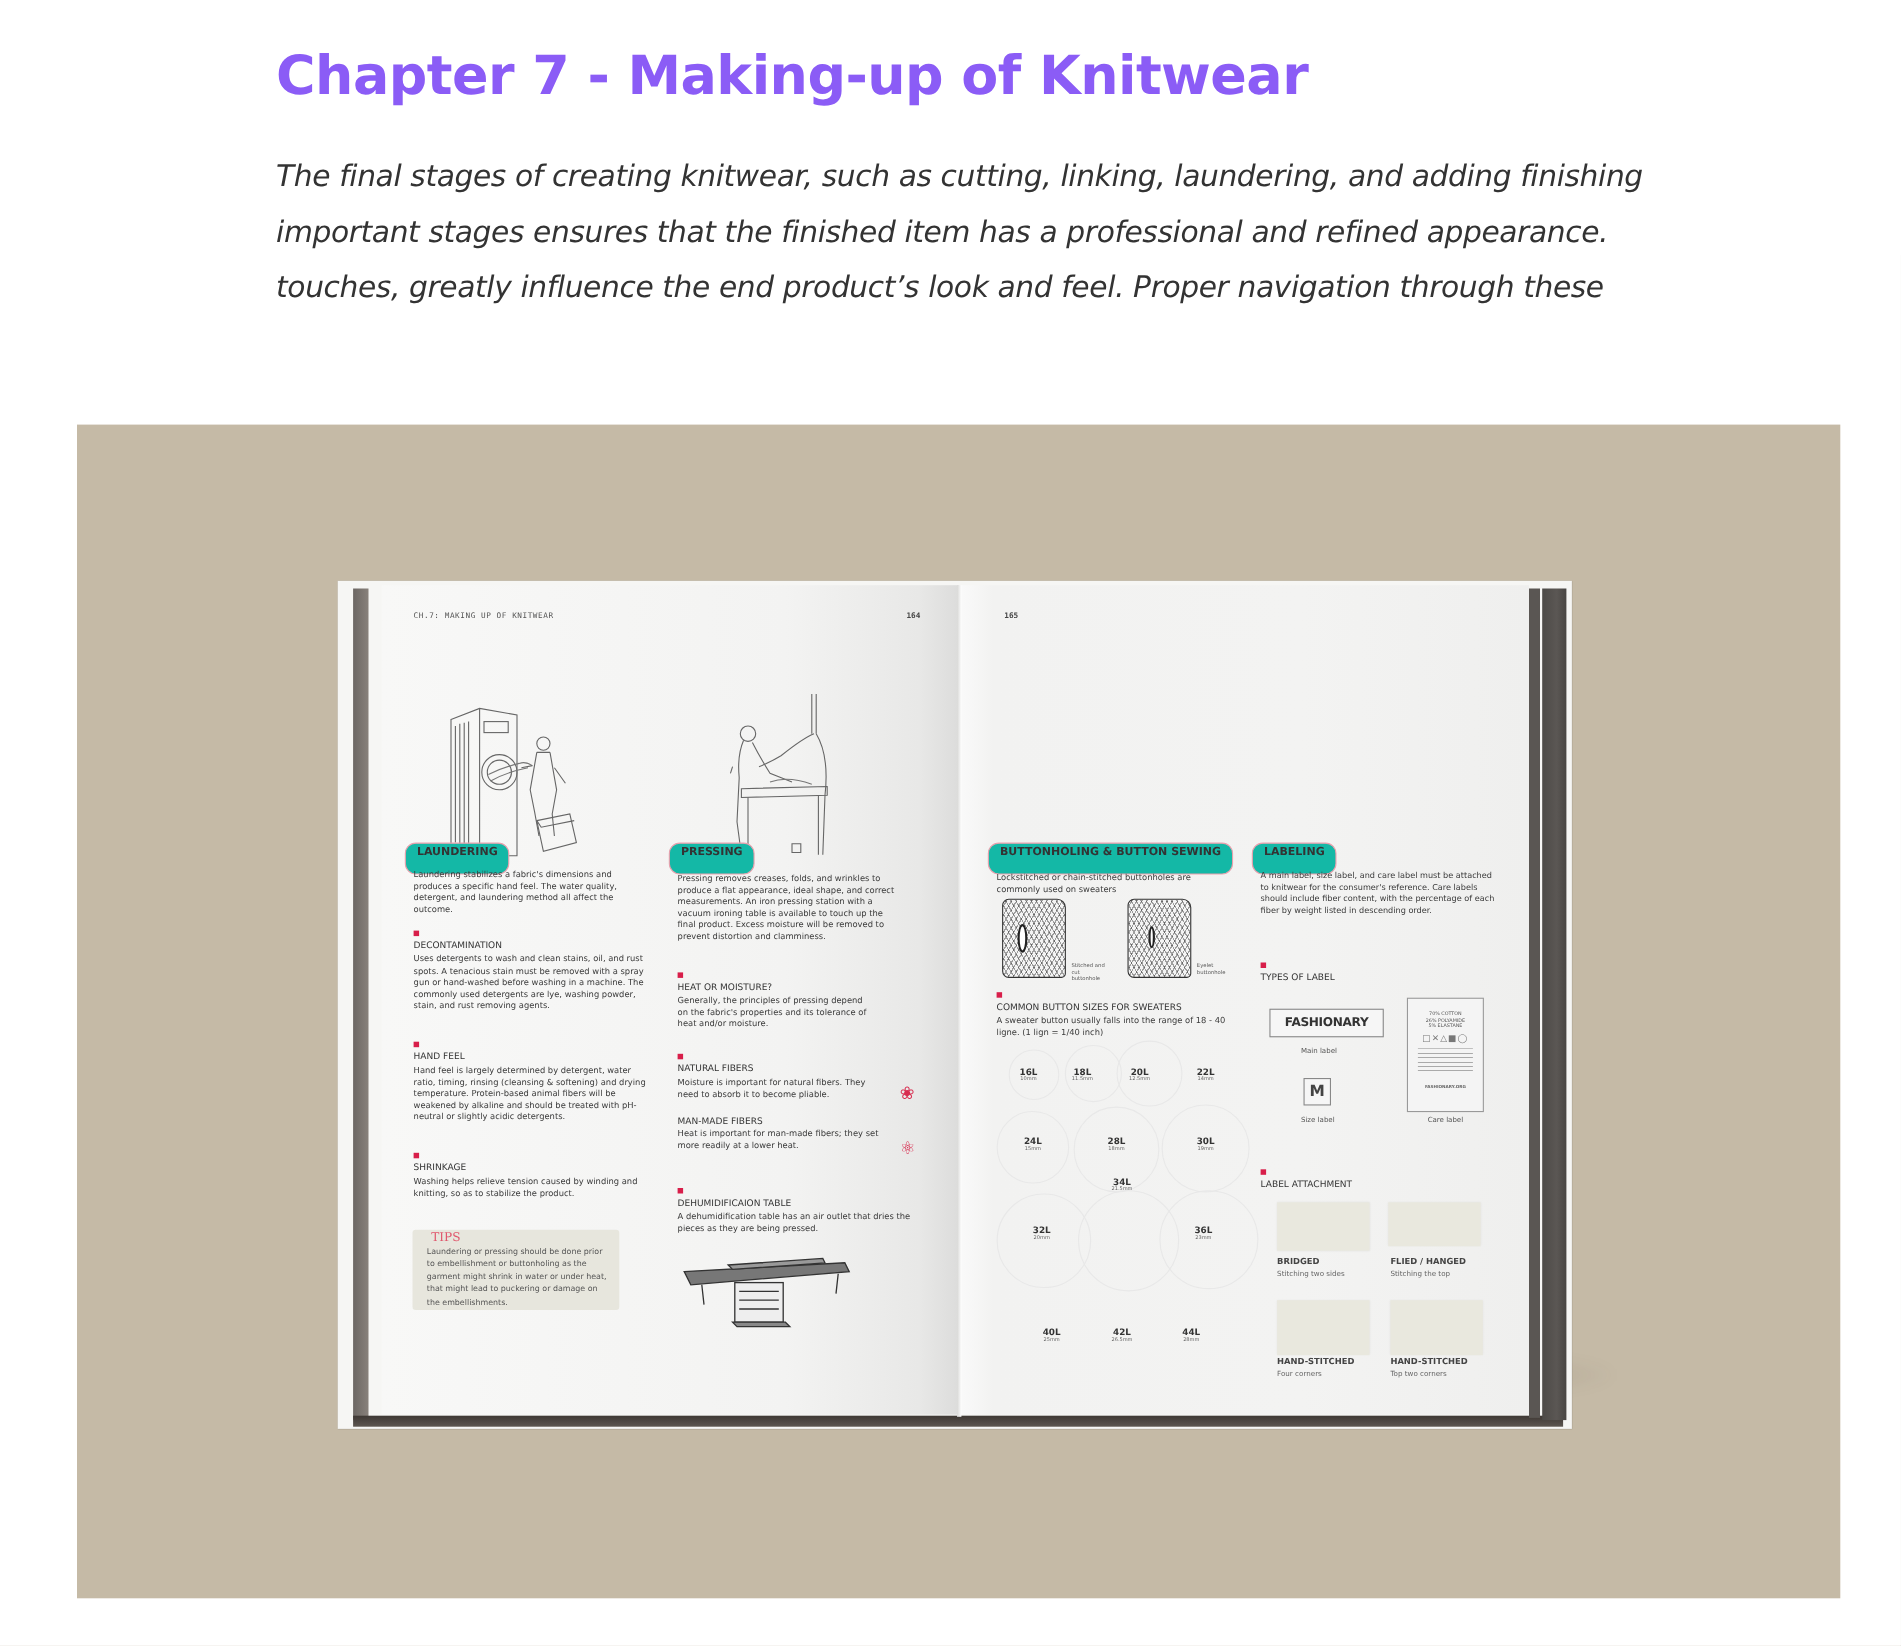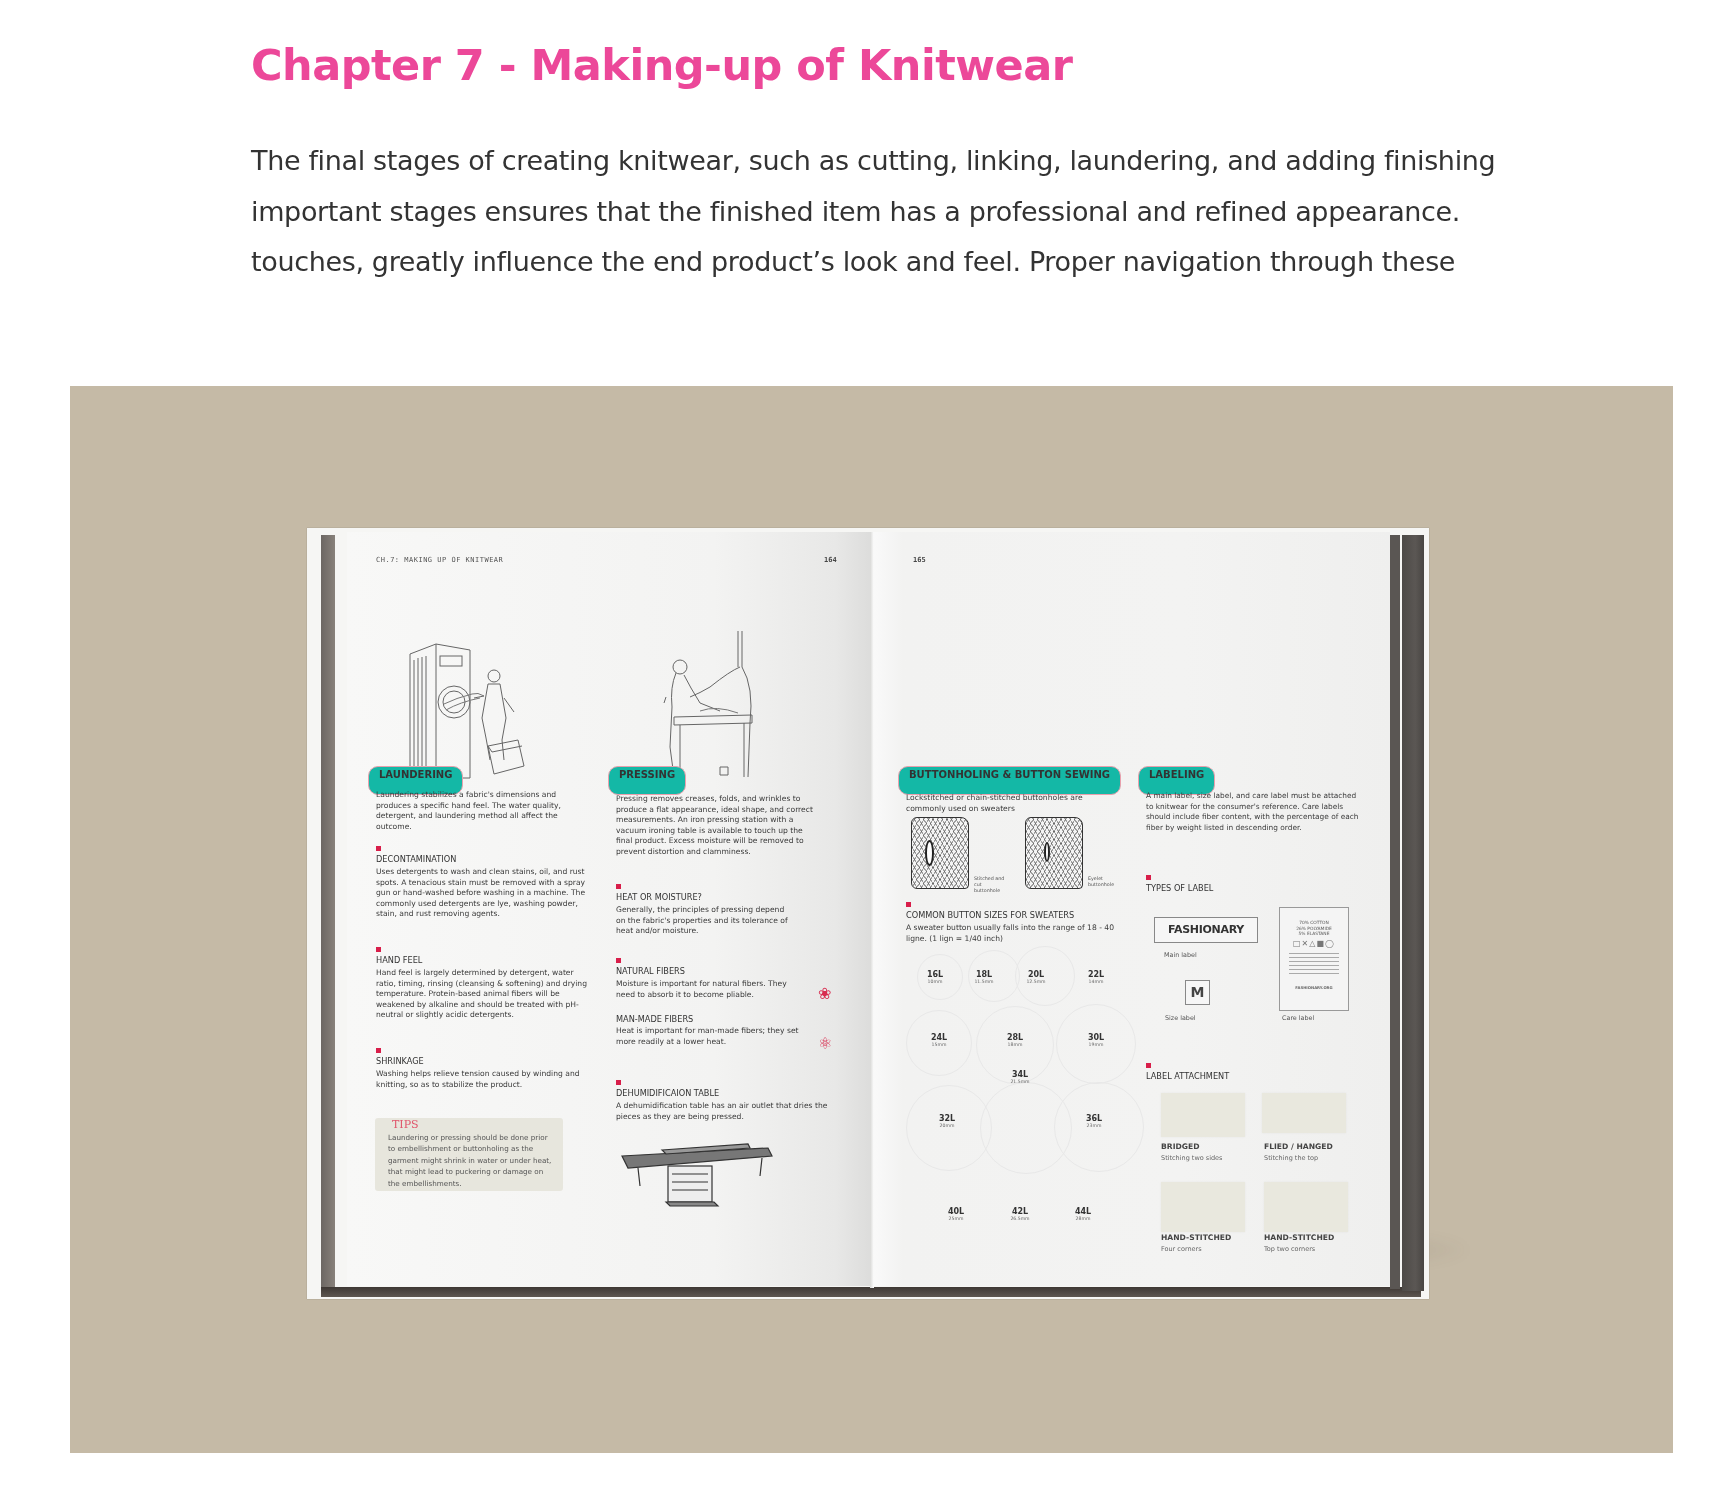--- a/index.html
+++ b/index.html
@@ -2,25 +2,25 @@
 <html><head>
 <meta charset="utf-8">
 <style>
   * { box-sizing: border-box; margin: 0; padding: 0; }
   html, body { width: 1728px; height: 1496px; background: #ffffff; overflow: hidden; }
   body { font-family: "DejaVu Sans", sans-serif; color: #222; position: relative; }
 
   .page-title {
     position: absolute; left: 251px; top: 40px;
     font-family: "DejaVu Sans", sans-serif; font-weight: bold;
-    font-size: 43px; color: #ec4899; letter-spacing: -0.5px;
+    font-size: 49px; color: #8b5cf6; letter-spacing: -0.5px;
   }
   .intro {
     position: absolute; left: 251px; top: 136px; width: 1280px;
-    font-size: 27px; line-height: 50.5px; color: #333; letter-spacing: -0.35px;
+    font-size: 27px; line-height: 50.5px; color: #333; letter-spacing: -0.35px; font-style: italic;
   }
 
   .hero {
     position: absolute; left: 70px; top: 386px; width: 1603px; height: 1067px;
     background: #c5baa6; overflow: hidden;
   }
 
   
   .book-shadow {
     position: absolute; left: 345px; top: 1215px; width: 1120px; height: 70px;
@@ -99,21 +99,21 @@
     background: #fff;
   }
   .tiny-cap { position: absolute; font-size: 4.8px; line-height: 6px; color: #555; }
 
   .btn-size { position: absolute; text-align: center; width: 50px; }
   .btn-size .bl { display: block; font-size: 8px; font-weight: bold; color: #333; }
   .btn-size .bm { display: block; font-size: 4.6px; color: #666; }
   .btn-ring { position: absolute; border: 1px solid #e8e8e8; border-radius: 50%; }
 
   .label-box { position: absolute; border: 1.5px solid #888; background: #f6f6f6; text-align: center; }
-  .label-cap { position: absolute; font-size: 6.4px; color: #555; text-align: left; }
+  .label-cap { position: absolute; font-size: 6.4px; color: #555; text-align: center; }
 
   .attach-swatch { position: absolute; width: 84px; height: 44px; background: #e9e8de; box-shadow: 0 0 2px rgba(0,0,0,0.06); }
   .attach-title { position: absolute; font-size: 7.6px; font-weight: bold; color: #444; }
   .attach-sub { position: absolute; font-size: 6.5px; color: #666; }
 </style>
 </head>
 <body>
 
 <h1 class="page-title">Chapter 7 - Making-up of Knitwear</h1>
 <div class="intro">

